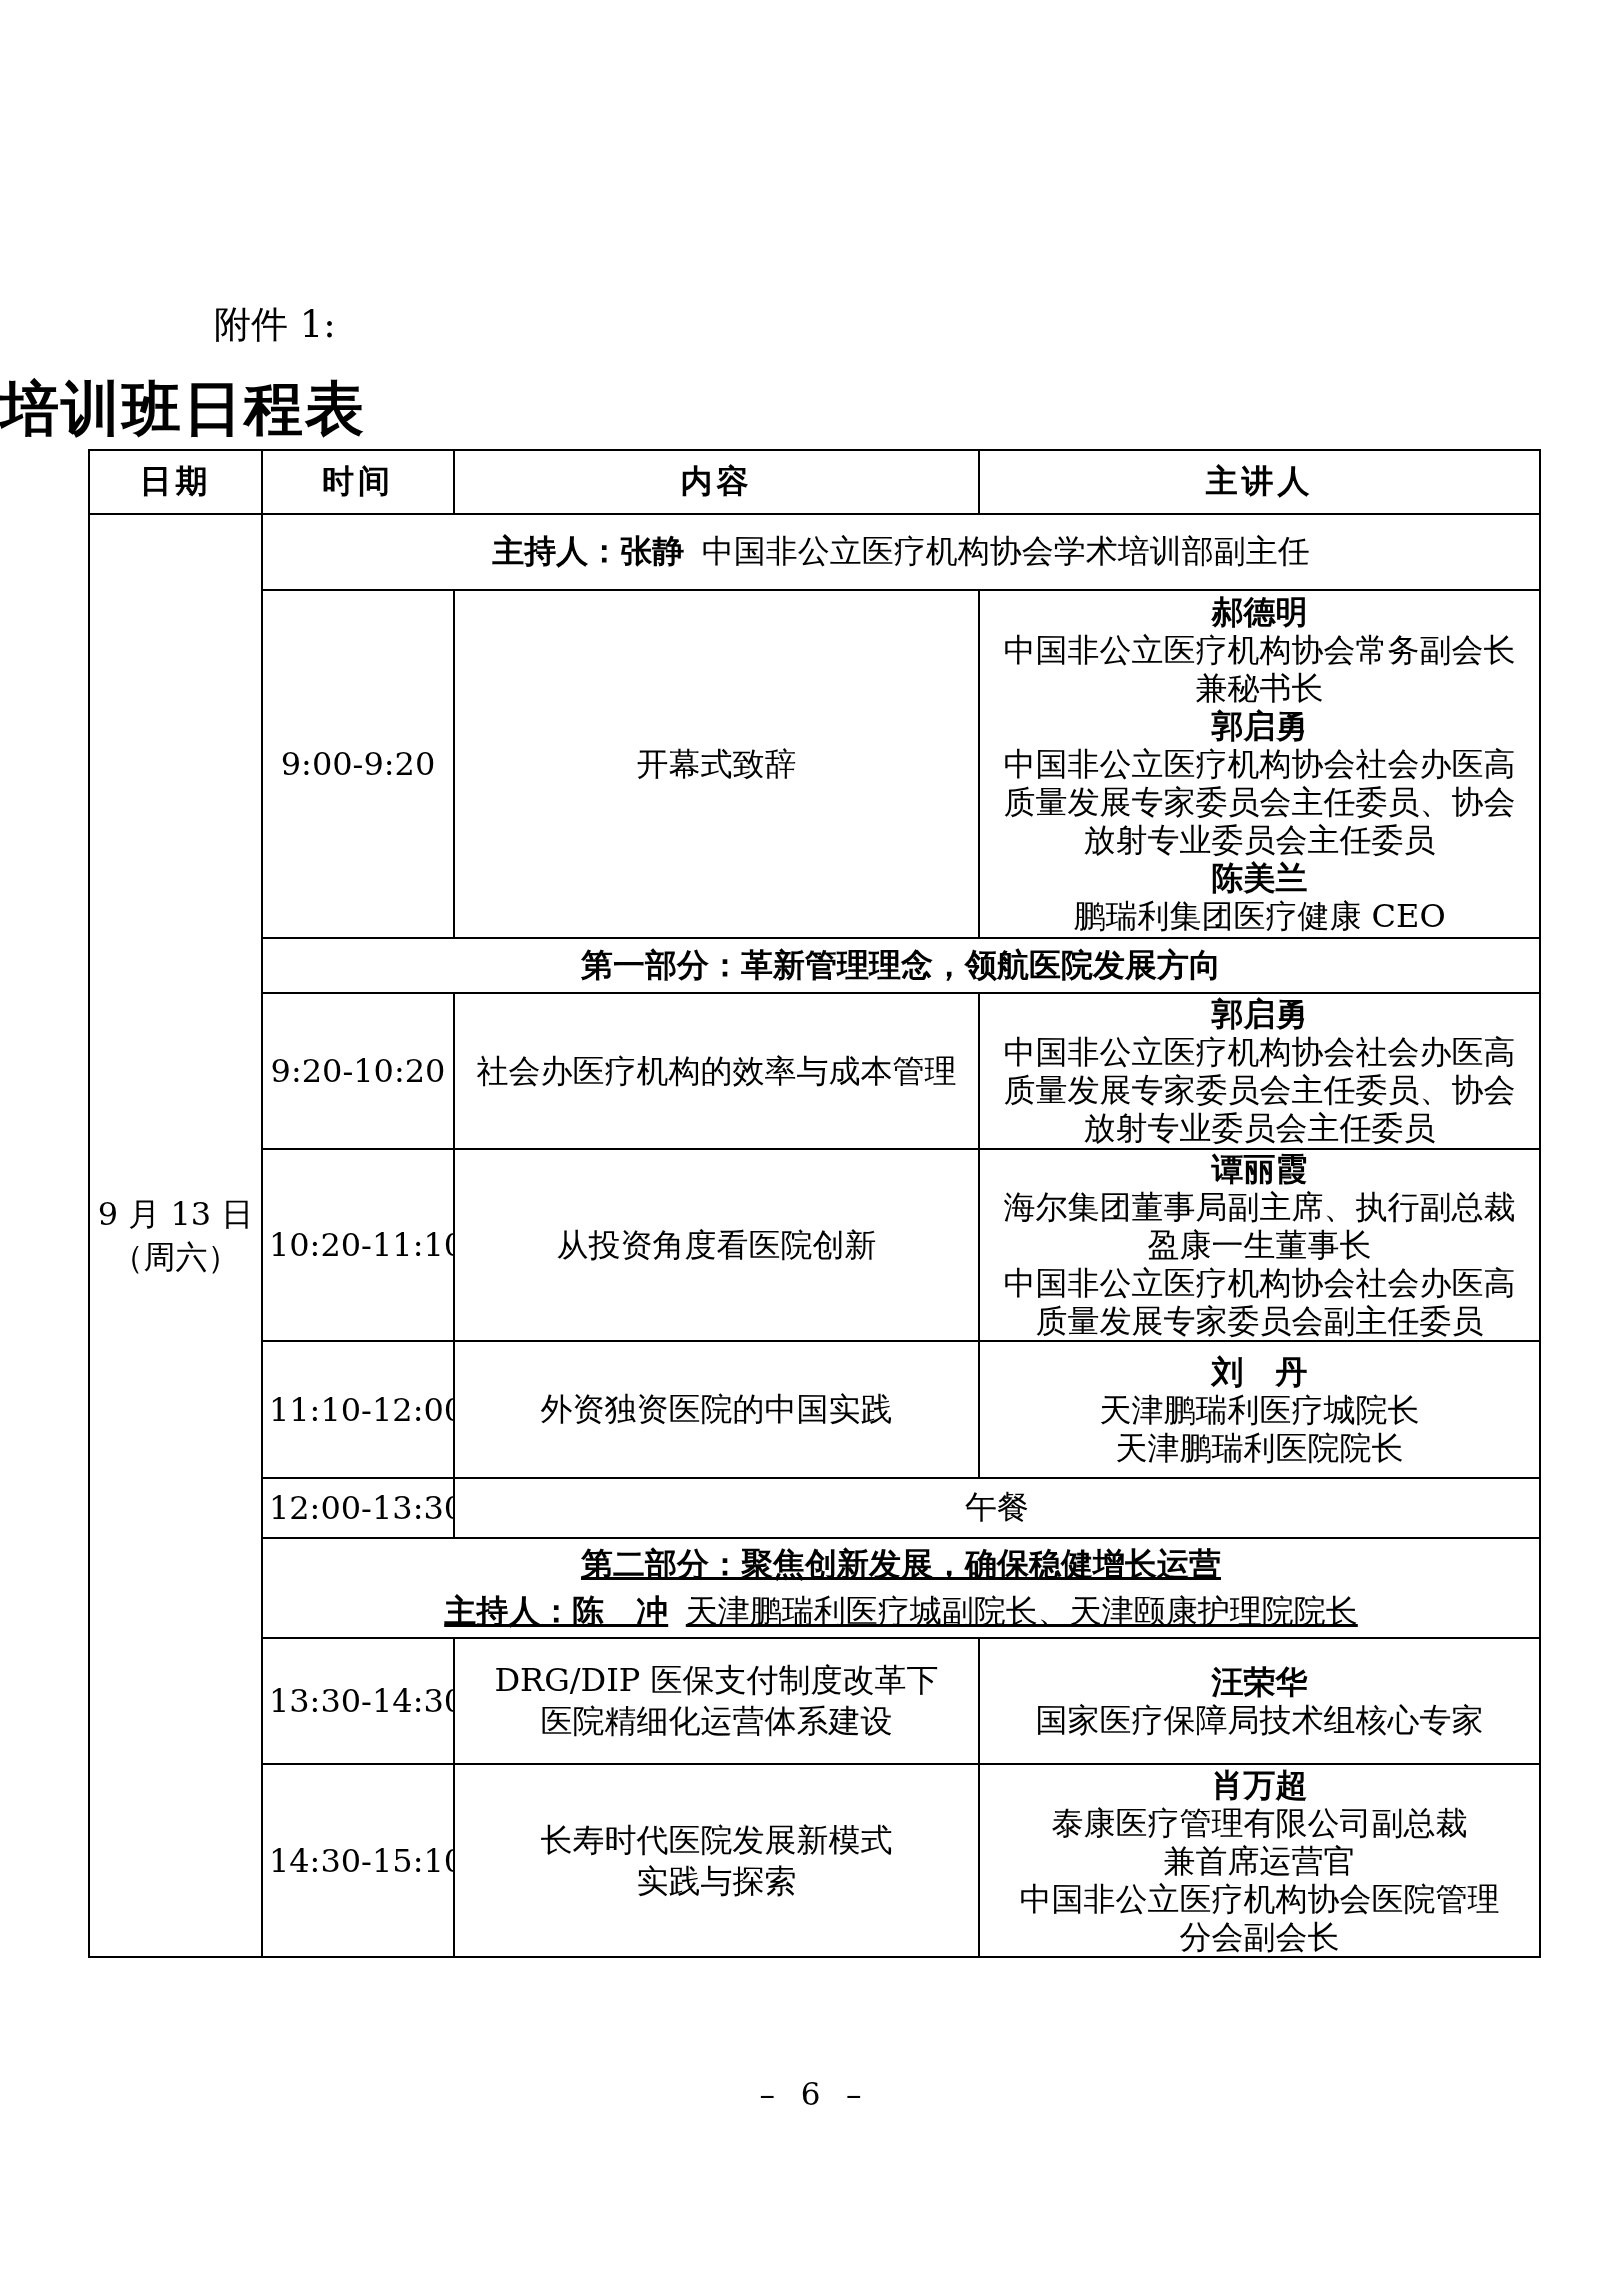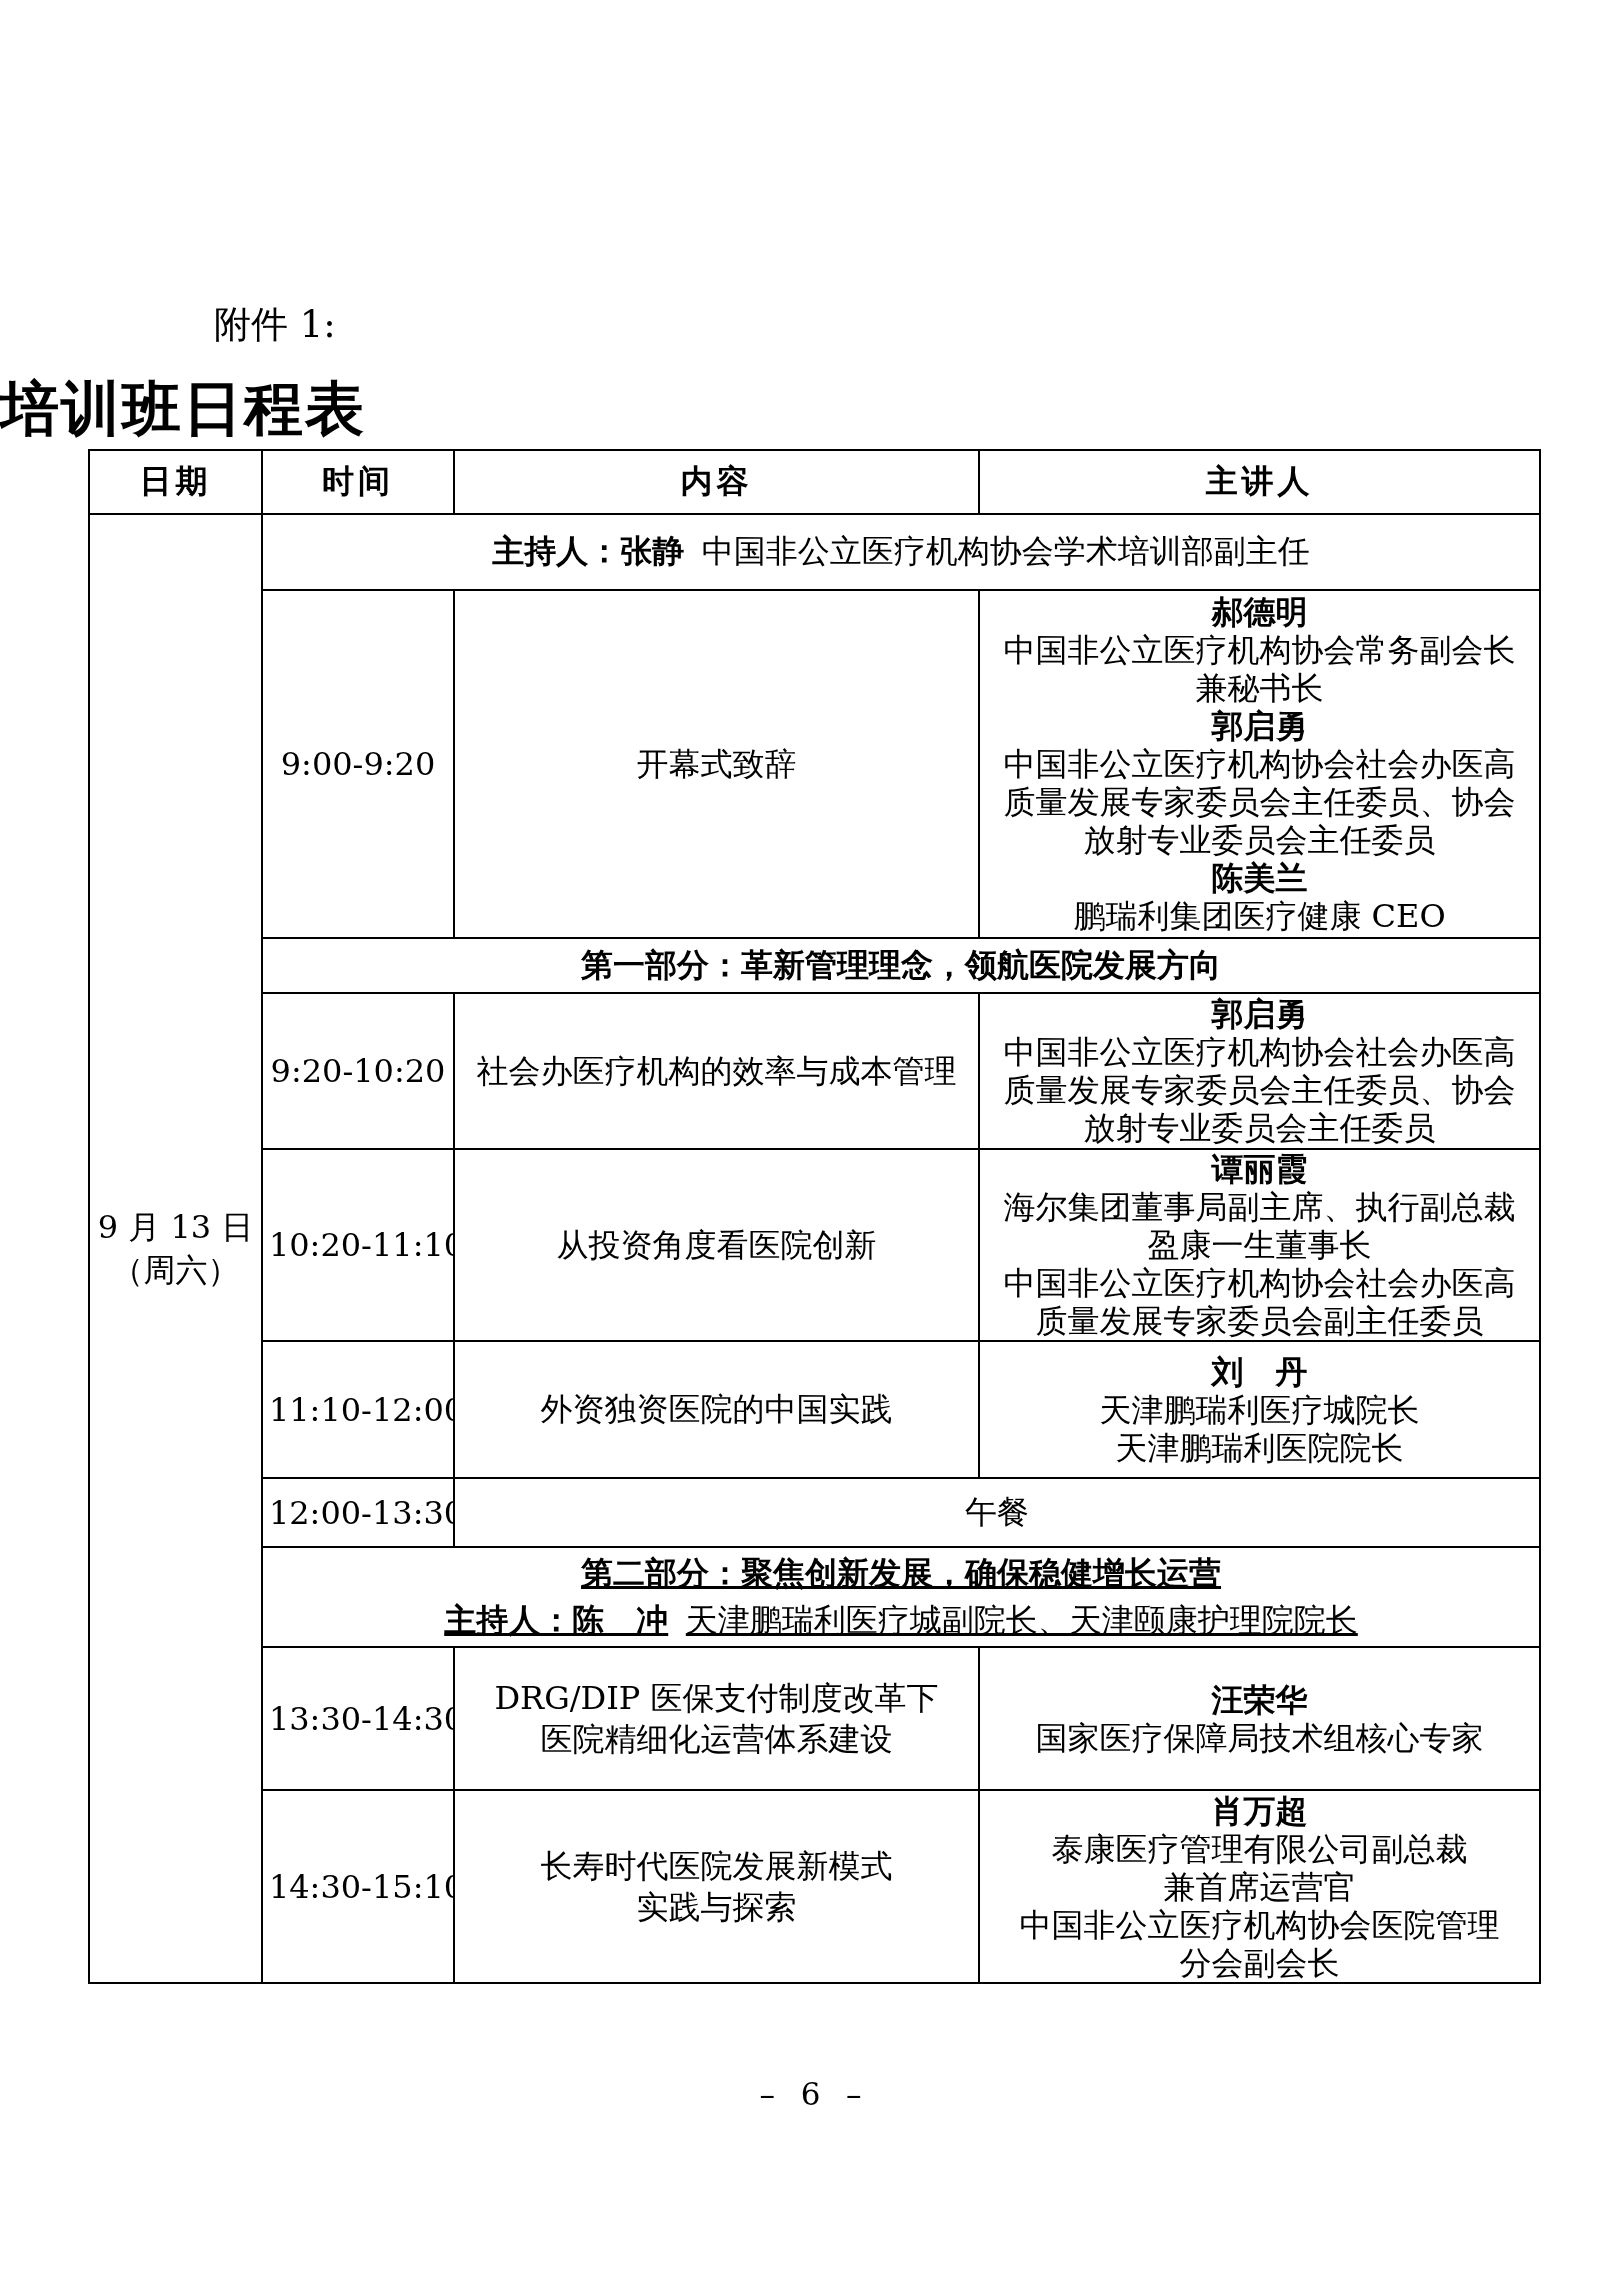--- a/index.html
+++ b/index.html
@@ -154,35 +154,35 @@
   <tr style="height:137px;">
     <td class="time-cell">11:10-12:00</td>
     <td class="content-cell">外资独资医院的中国实践</td>
     <td class="speaker-cell">
       <div class="speaker-name">刘　丹</div>
       <div>天津鹏瑞利医疗城院长</div>
       <div>天津鹏瑞利医院院长</div>
     </td>
   </tr>
 
-  <tr style="height:69px;margin-top:8px;">
+  <tr style="height:60px;margin-top:8px;">
     <td class="time-cell">12:00-13:30</td>
     <td colspan="2">午餐</td>
   </tr>
 
   <tr style="height:100px;text-decoration:underline;">
     <td colspan="3">
       <div class="section2-line section-title">第二部分：聚焦创新发展，确保稳健增长运营</div>
       <div class="section2-line">
         <span class="host-label">主持人：陈　冲</span><span class="host-rest">天津鹏瑞利医疗城副院长、天津颐康护理院院长</span>
       </div>
     </td>
   </tr>
 
-  <tr style="height:143px;margin-top:28px;">
+  <tr style="height:126px;margin-top:28px;">
     <td class="time-cell">13:30-14:30</td>
     <td class="content-cell">
       <div>DRG/DIP 医保支付制度改革下</div>
       <div>医院精细化运营体系建设</div>
     </td>
     <td class="speaker-cell">
       <div class="speaker-name">汪荣华</div>
       <div>国家医疗保障局技术组核心专家</div>
     </td>
   </tr>

